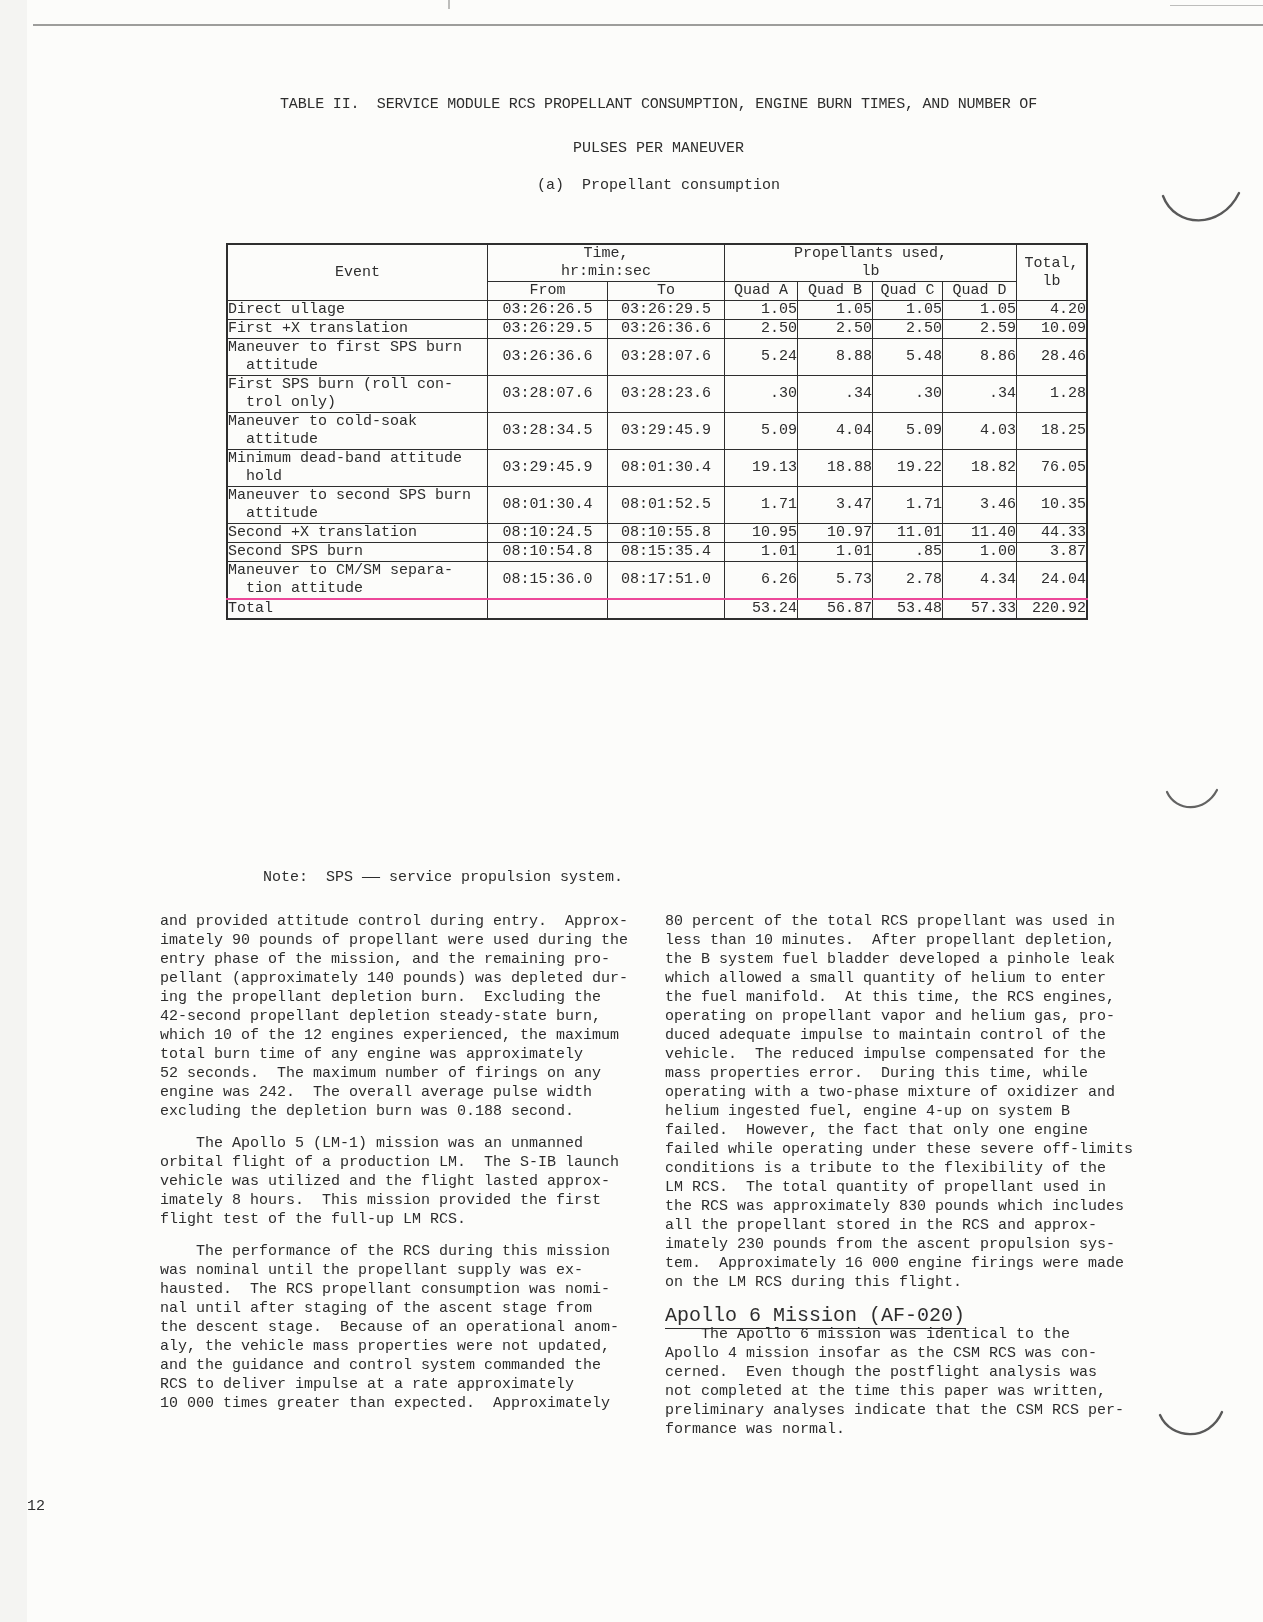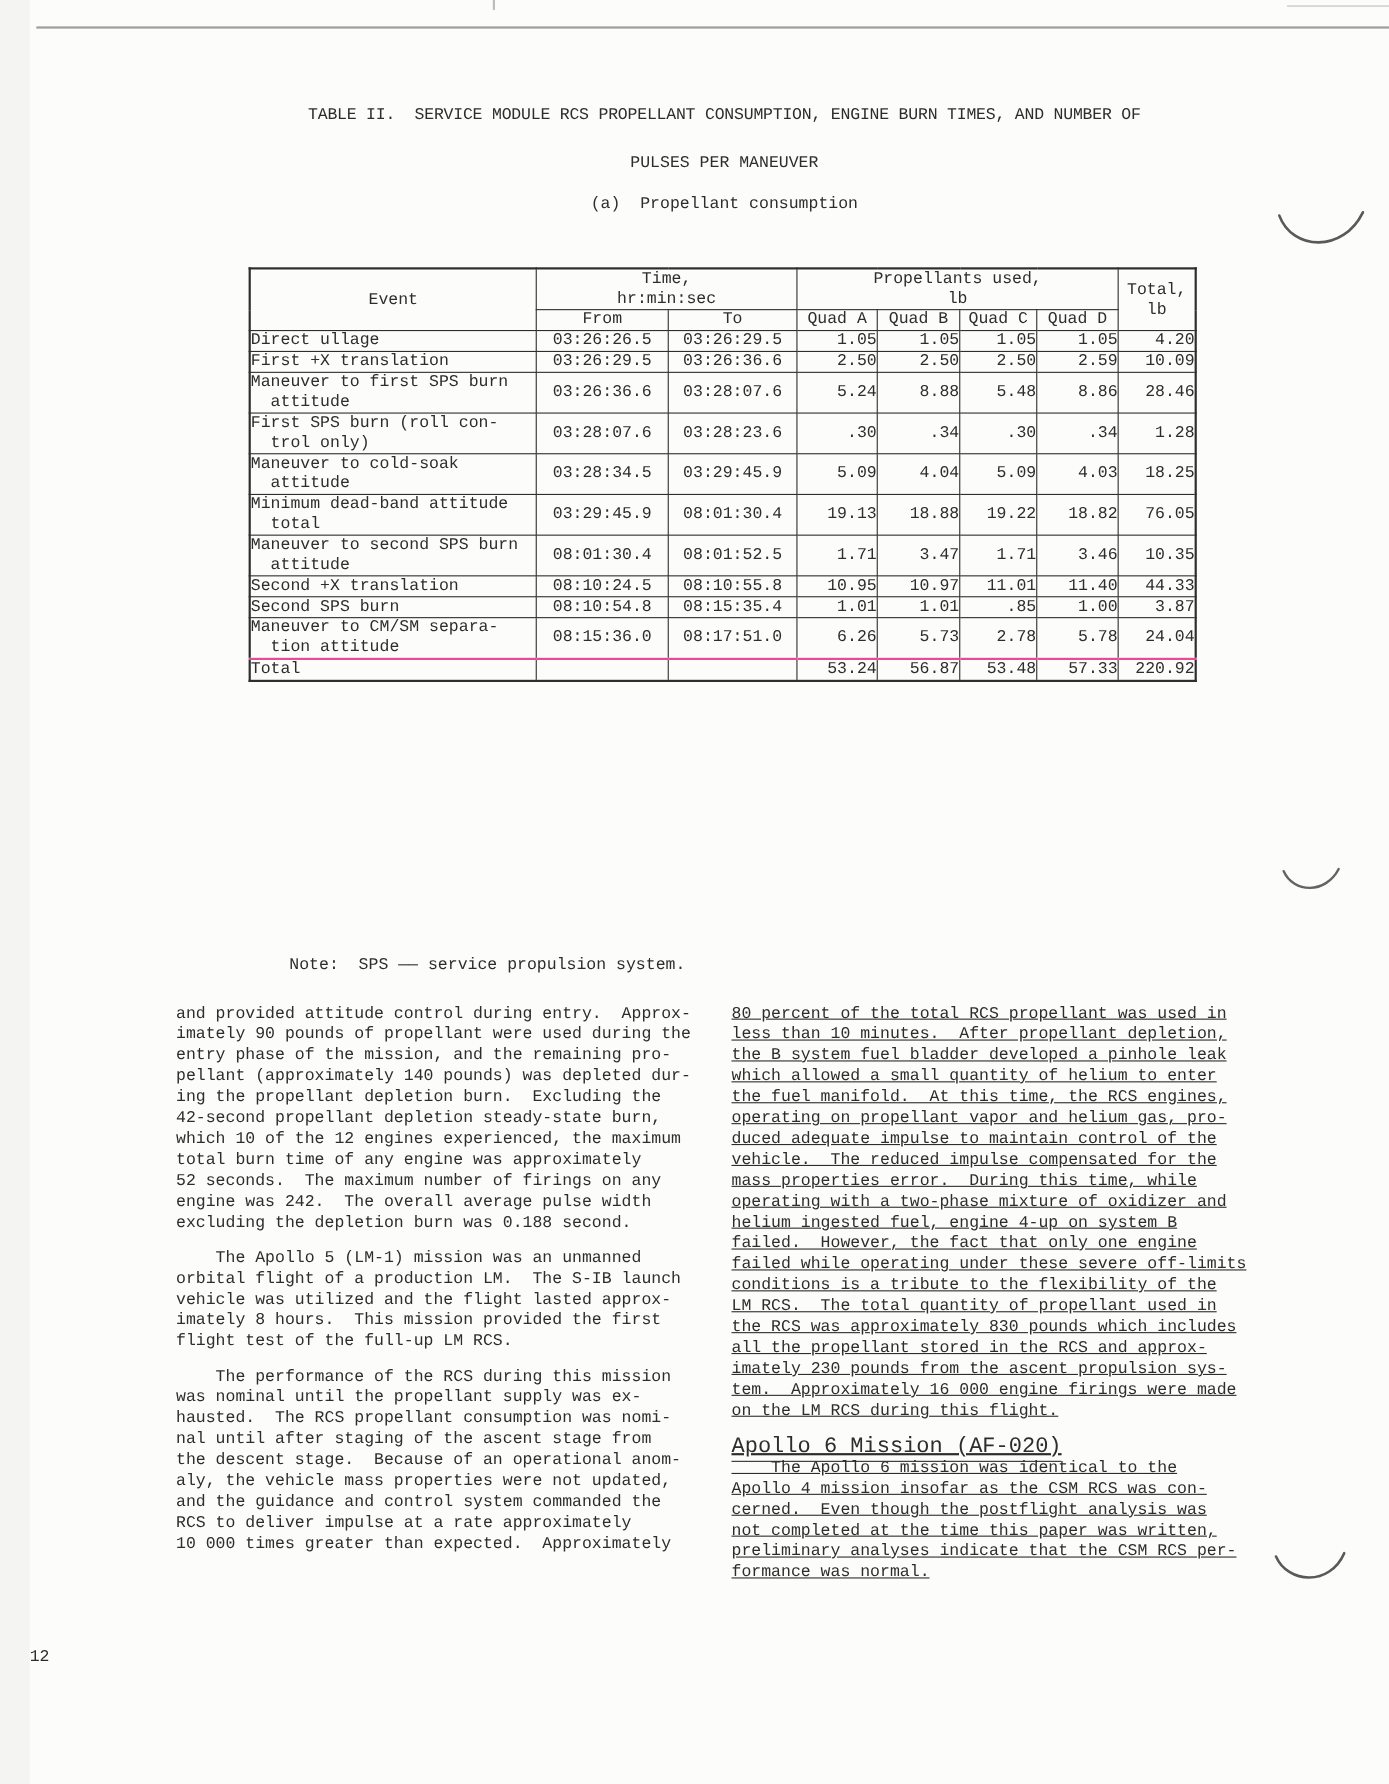--- a/index.html
+++ b/index.html
@@ -29,21 +29,21 @@
   col.c-from{width:120px}col.c-to{width:117px}
   col.c-qa{width:73px}col.c-qb{width:75px}col.c-qc{width:70px}col.c-qd{width:74px}
   td.c-event{vertical-align:top;padding:9px 6px 9px 8px;white-space:pre;text-align:left;}
   td.c-time{vertical-align:top;padding:9px 2px;text-align:center;}
   td.c-num{vertical-align:top;padding:9px 14px 9px 2px;text-align:right;}
   td.c-total{vertical-align:top;padding:9px 6px 9px 2px;text-align:right;}
   tr.total-row td{border-top:2px solid #ec4899;}
   .note{position:absolute;top:869px;left:236px;font-size:15px;white-space:pre;}
   .col-text{position:absolute;font-size:15px;line-height:19px;}
   .col-left{top:912px;left:133px;width:486px;}
-  .col-right{top:912px;left:638px;width:500px;text-decoration:underline;}
+  .col-right{top:912px;left:638px;width:500px;}
   .para{white-space:pre;margin:0 0 13px 0;}
   .sec-heading{margin:14px 0 0 0;white-space:pre;}
   .sec-heading span{border-bottom:1.6px solid #2d2d2d;padding-bottom:1px;}
   .page-number{position:absolute;top:1498px;left:0;width:100%;text-align:left;font-size:15px;}
   .margin-mark{position:absolute;}
 </style>
 </head>
 <body>
 
 <div class="page">
@@ -137,21 +137,21 @@
           <td class="c-time">03:28:34.5</td>
           <td class="c-time">03:29:45.9</td>
           <td class="c-num">5.09</td>
           <td class="c-num">4.04</td>
           <td class="c-num">5.09</td>
           <td class="c-num">4.03</td>
           <td class="c-total">18.25</td>
         </tr>
         <tr>
           <td class="c-event">Minimum dead-band attitude
-  total</td>
+  hold</td>
           <td class="c-time">03:29:45.9</td>
           <td class="c-time">08:01:30.4</td>
           <td class="c-num">19.13</td>
           <td class="c-num">18.88</td>
           <td class="c-num">19.22</td>
           <td class="c-num">18.82</td>
           <td class="c-total">76.05</td>
         </tr>
         <tr>
           <td class="c-event">Maneuver to second SPS burn
@@ -185,21 +185,21 @@
           <td class="c-total">3.87</td>
         </tr>
         <tr>
           <td class="c-event">Maneuver to CM/SM separa-
   tion attitude</td>
           <td class="c-time">08:15:36.0</td>
           <td class="c-time">08:17:51.0</td>
           <td class="c-num">6.26</td>
           <td class="c-num">5.73</td>
           <td class="c-num">2.78</td>
-          <td class="c-num">5.78</td>
+          <td class="c-num">4.34</td>
           <td class="c-total">24.04</td>
         </tr>
         <tr class="total-row">
           <td class="c-event">Total</td>
           <td class="c-time"></td>
           <td class="c-time"></td>
           <td class="c-num">53.24</td>
           <td class="c-num">56.87</td>
           <td class="c-num">53.48</td>
           <td class="c-num">57.33</td>

